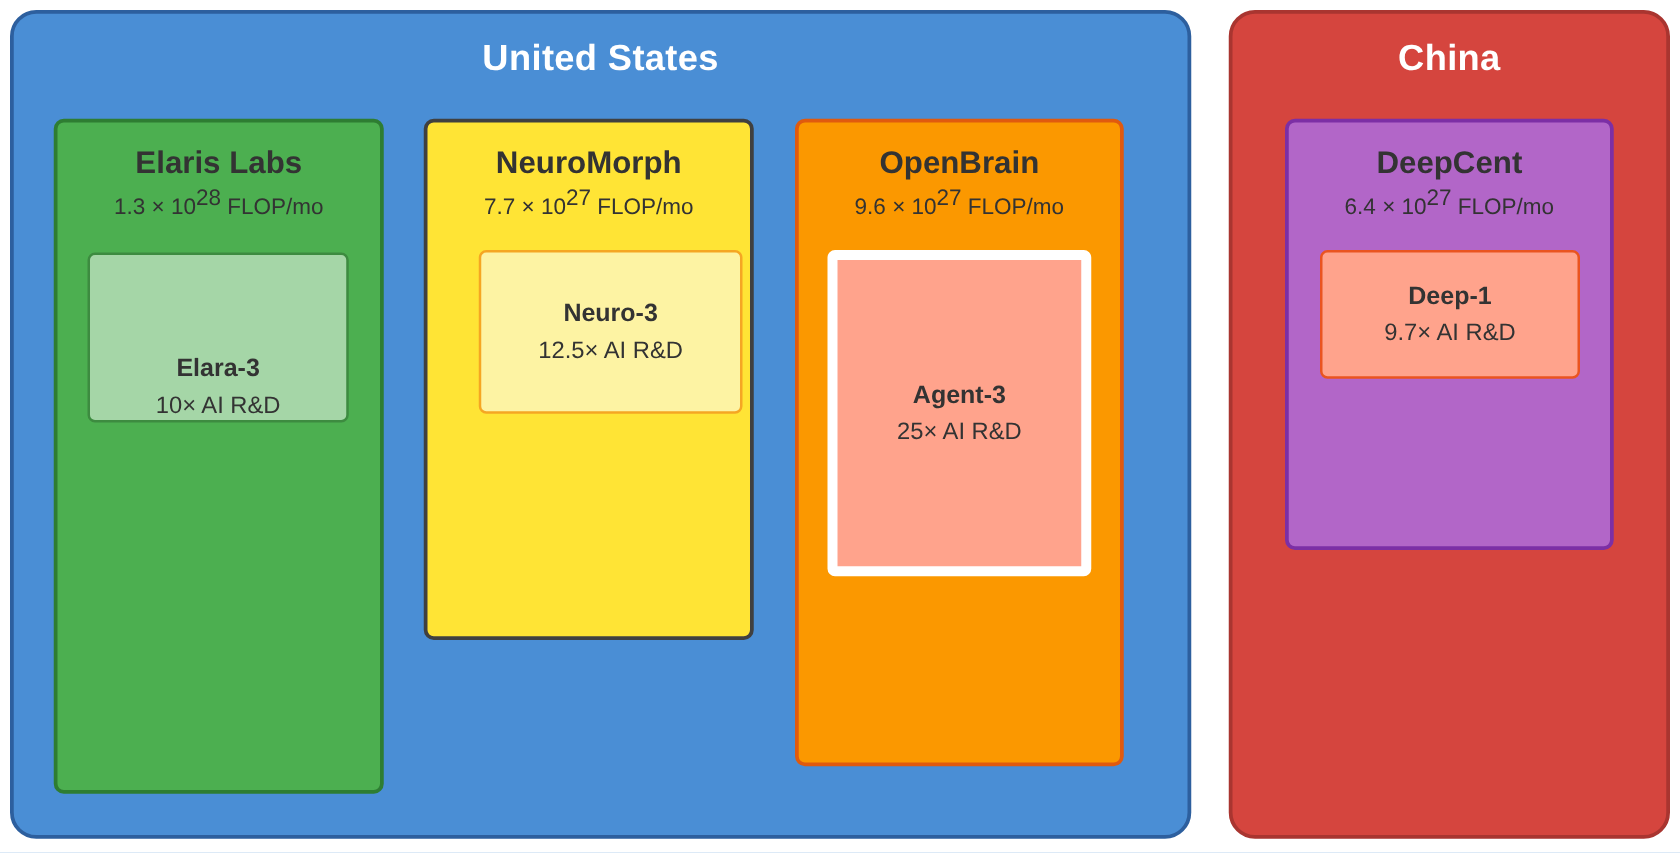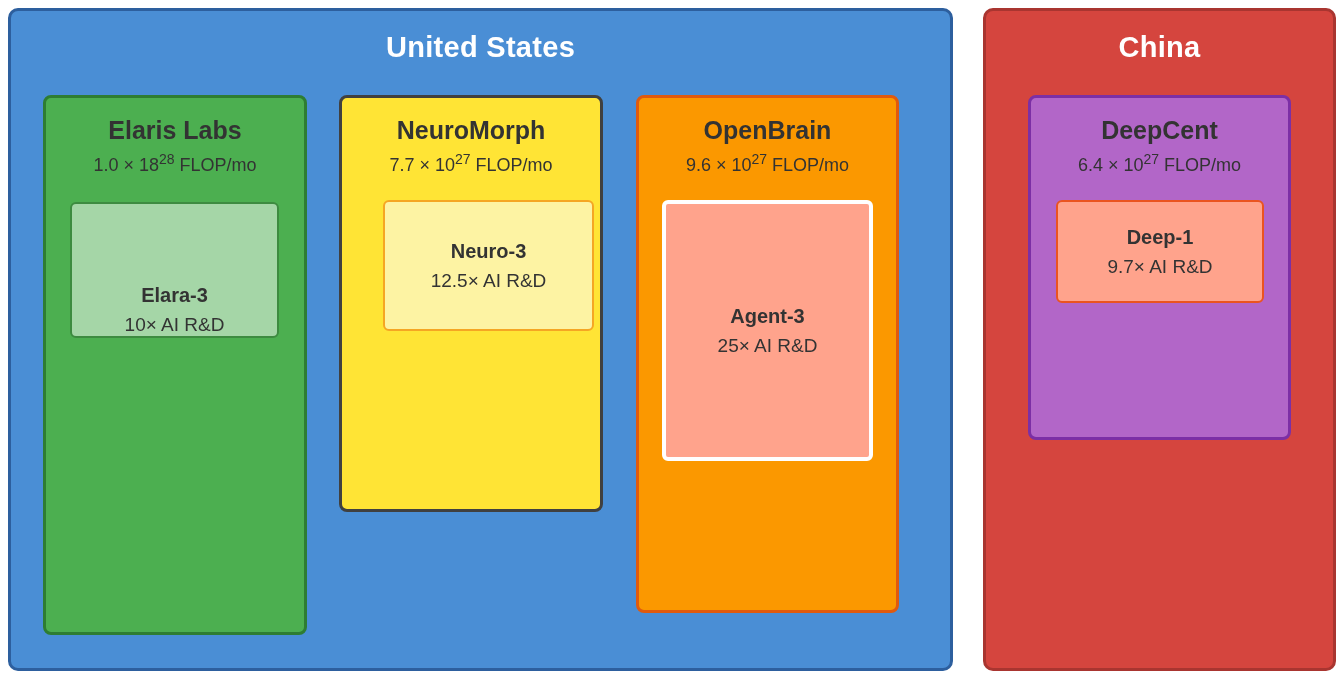--- a/index.html
+++ b/index.html
@@ -1,56 +1,56 @@
 <!DOCTYPE html>
 <html><head>
 <meta charset="utf-8">
 <style>
   html,body{margin:0;padding:0;background:#ffffff;}
   .canvas{
     position:relative;width:1344px;height:682px;background:#ffffff;
     font-family:"Liberation Sans",sans-serif;overflow:hidden;
   }
-  .country{position:absolute;box-sizing:border-box;border-radius:10px;}
+  .country{position:absolute;box-sizing:border-box;border-radius:21px;}
   .country-us{left:8px;top:8px;width:945px;height:663px;background:#4a8ed5;border:3px solid #2d5f9e;}
   .country-china{left:983px;top:8px;width:353px;height:663px;background:#d5453e;border:3px solid #a93530;}
   .country-title{
     margin:0;position:absolute;left:0;right:0;top:20px;text-align:center;
     color:#ffffff;font-size:29px;font-weight:bold;letter-spacing:.3px;
   }
   .company{position:absolute;box-sizing:border-box;border-radius:8px;text-align:center;}
   .company-elaris{left:32px;top:84px;width:264px;height:540px;background:#4caf50;border:3px solid #2e7d32;}
   .company-neuromorph{left:328px;top:84px;width:264px;height:417px;background:#ffe435;border:3px solid #404040;}
   .company-openbrain{left:625px;top:84px;width:263px;height:518px;background:#fb9800;border:3px solid #e05a0e;}
   .company-deepcent{left:42px;top:84px;width:263px;height:345px;background:#b266c8;border:3px solid #7c2fa5;}
   .company-name{margin:0;padding-top:19px;font-size:25px;font-weight:bold;color:#333333;line-height:26px;}
   .company-flop{margin:11px 0 0;font-size:18px;color:#333333;line-height:22px;}
-  .company-flop sup{font-size:14px;line-height:0;}
+  .company-flop sup{font-size:18px;line-height:0;}
   .model{
     position:absolute;box-sizing:border-box;border-radius:6px;
     display:flex;flex-direction:column;justify-content:center;align-items:center;gap:7px;
   }
   .model-elara3{left:24px;top:104px;width:209px;height:136px;background:#a5d6a7;border:2px solid #3d8b40;justify-content:flex-end;}
   .model-neuro3{left:41px;top:102px;width:211px;height:131px;background:#fdf3a3;border:2px solid #f5a623;}
-  .model-agent3{left:23px;top:102px;width:211px;height:261px;background:#ffa38c;border:4px solid #ffffff;}
+  .model-agent3{left:23px;top:102px;width:211px;height:261px;background:#ffa38c;border:8px solid #ffffff;}
   .model-deep1{left:25px;top:102px;width:208px;height:103px;background:#ffa38c;border:2px solid #ea5420;}
   .model-name{margin:0;font-size:20px;font-weight:bold;color:#333333;line-height:23px;}
   .model-rnd{margin:0;font-size:19px;color:#333333;line-height:22px;}
 </style>
 </head>
 <body>
 
 <div class="canvas">
 
   <section class="country country-us">
     <h1 class="country-title">United States</h1>
 
     <section class="company company-elaris">
       <h2 class="company-name">Elaris Labs</h2>
-      <p class="company-flop"><span>1.0 × 18</span><sup>28</sup><span> FLOP/mo</span></p>
+      <p class="company-flop"><span>1.3 × 10</span><sup>28</sup><span> FLOP/mo</span></p>
       <div class="model model-elara3">
         <h3 class="model-name">Elara-3</h3>
         <p class="model-rnd">10× AI R&amp;D</p>
       </div>
     </section>
 
     <section class="company company-neuromorph">
       <h2 class="company-name">NeuroMorph</h2>
       <p class="company-flop"><span>7.7 × 10</span><sup>27</sup><span> FLOP/mo</span></p>
       <div class="model model-neuro3">

